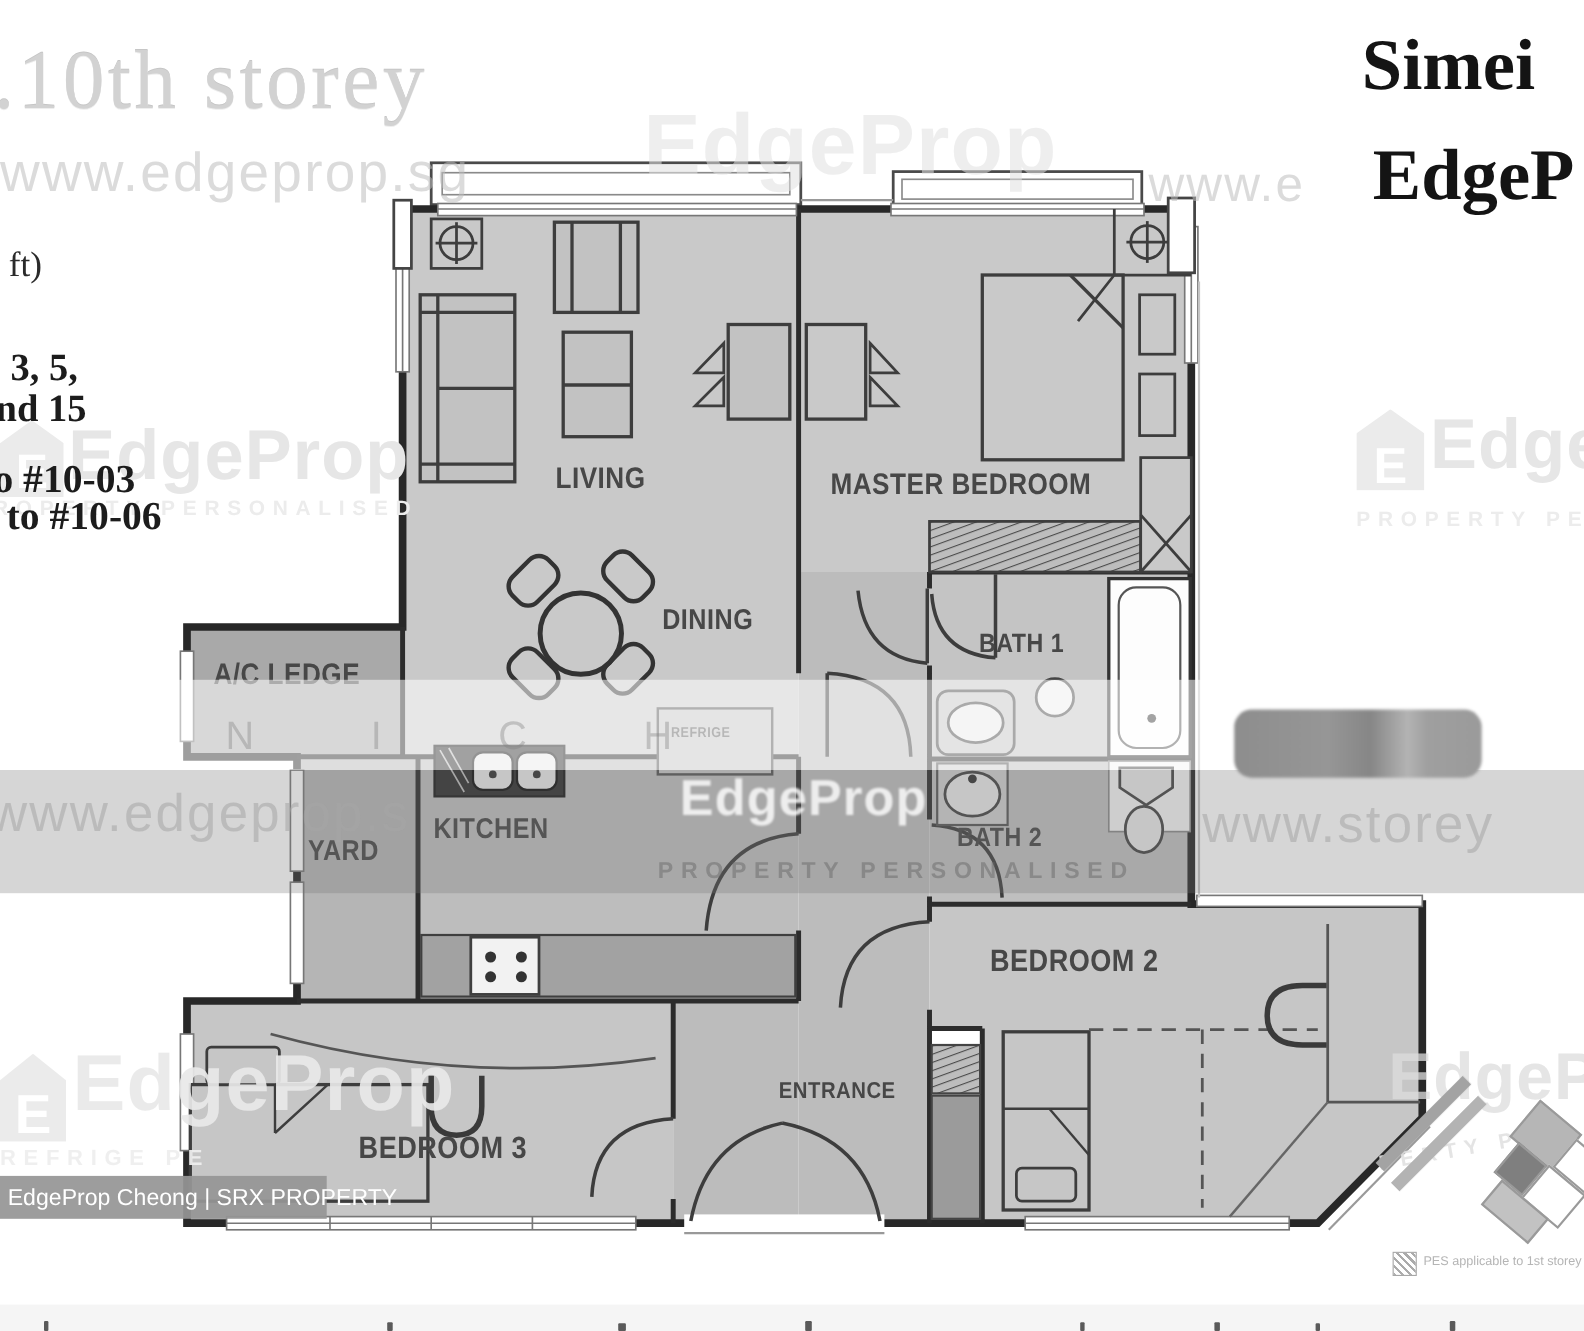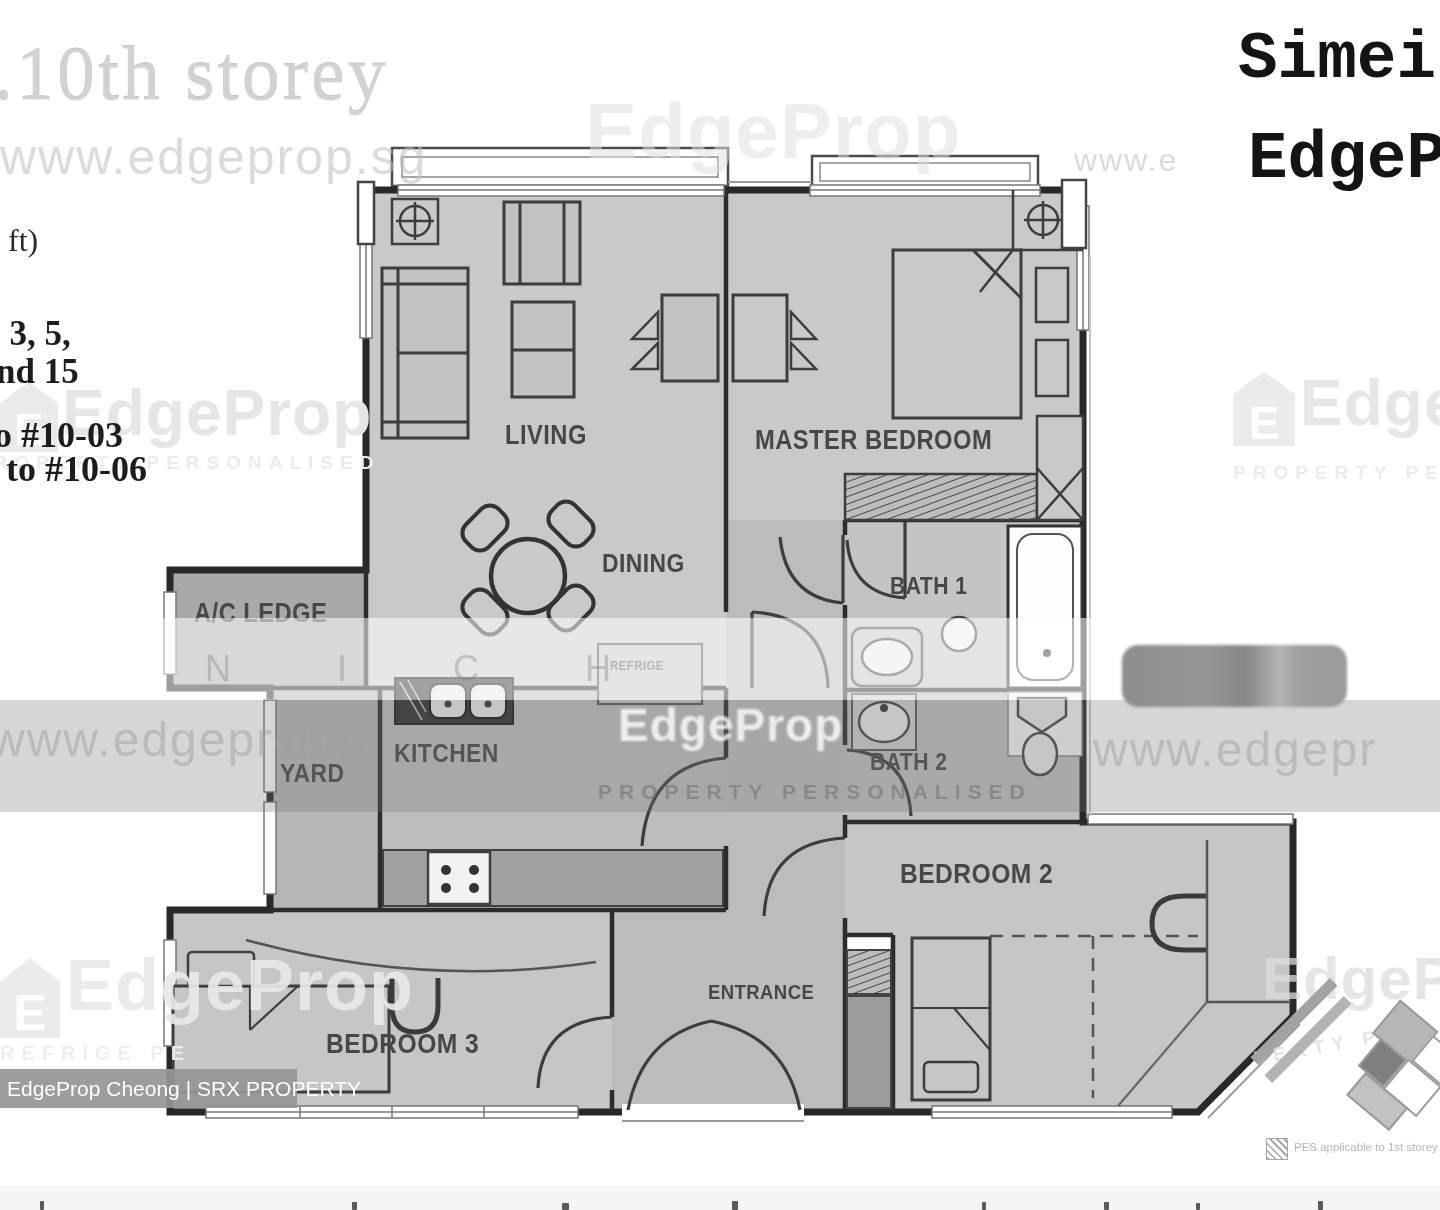--- a/index.html
+++ b/index.html
@@ -12,21 +12,21 @@
   .storey{
     font-family:"Liberation Serif",serif;font-size:76px;color:#d2d2d2;
     letter-spacing:3px;text-shadow:0 1px 0 #eeeeee, 0 -1px 0 #c6c6c6;
     white-space:nowrap;z-index:6;
   }
   .frag{
     font-family:"Liberation Serif",serif;font-weight:700;color:#1c1c1c;
     white-space:nowrap;z-index:6;
   }
   .title{
-    font-family:Liberation Mono, monospace;font-weight:700;color:#141414;
+    font-family:Liberation Serif, serif;font-weight:700;color:#141414;
     font-size:66px;white-space:nowrap;z-index:6;
   }
   
   .rlabel{
     font-family:"Liberation Sans",sans-serif;font-weight:700;color:#474747;
     transform:scaleX(.88);transform-origin:0 0;white-space:nowrap;z-index:2;
     letter-spacing:0.5px;
   }
   
   .wm{white-space:nowrap;z-index:4;pointer-events:none;}
@@ -262,39 +262,39 @@
 <div class="abs rlabel" style="left:900px;top:858px;font-size:28px;">BEDROOM 2</div>
 <div class="abs rlabel" style="left:326px;top:1028px;font-size:28px;">BEDROOM 3</div>
 <div class="abs rlabel" style="left:708px;top:980px;font-size:21px;">ENTRANCE</div>
 <div class="abs rlabel" style="left:610px;top:658px;font-size:13px;opacity:.8;filter:blur(.6px);">REFRIGE</div>
 
 <div class="abs band" style="left:0;top:618px;width:1440px;height:82px;background:rgba(255,255,255,0.55);"></div>
 <div class="abs band" style="left:0;top:700px;width:1440px;height:112px;background:rgba(120,120,120,0.30);"></div>
 
 <div class="abs wm wm-url" style="left:0px;top:128px;">www.edgeprop.sg</div>
 <div class="abs wm wm-brand" style="left:585px;top:86px;font-size:78px;color:rgba(224,224,224,0.55);">EdgeProp</div>
-<div class="abs wm wm-url" style="left:1074px;top:142px;font-size:32px;">www.e</div>
+<div class="abs wm wm-url" style="left:1044px;top:142px;font-size:45px;">www.e</div>
 
 <div class="abs logo-house" style="left:0px;top:382px;width:58px;height:70px;background:#ebebeb;">
   <span style="font-size:44px;">E</span>
 </div>
 <div class="abs wm wm-brand" style="left:62px;top:376px;font-size:64px;color:#e6e6e6;">EdgeProp</div>
 <div class="abs wm wm-tag" style="left:-26px;top:452px;font-size:19px;color:#ececec;">PROPERTY PERSONALISED</div>
 
 <div class="abs logo-house" style="left:1233px;top:372px;width:62px;height:74px;background:#ebebeb;">
   <span style="font-size:46px;">E</span>
 </div>
 <div class="abs wm wm-brand" style="left:1300px;top:366px;font-size:64px;color:#e6e6e6;">EdgeProp</div>
 <div class="abs wm wm-tag" style="left:1233px;top:462px;font-size:19px;color:#ececec;">PROPERTY PERSONALISED</div>
 
 <div class="abs wm" style="left:205px;top:648px;font-size:36px;letter-spacing:48px;color:rgba(130,130,130,0.38);">N I C H</div>
 <div class="abs wm wm-brand" style="left:618px;top:698px;font-size:46px;color:rgba(255,255,255,0.8);filter:blur(1px);">EdgeProp</div>
 <div class="abs wm wm-tag" style="left:598px;top:780px;font-size:21px;color:rgba(105,105,105,0.5);">PROPERTY PERSONALISED</div>
 <div class="abs wm wm-url" style="left:-10px;top:712px;font-size:48px;color:rgba(165,165,165,0.55);">www.edgeprop.s</div>
-<div class="abs wm wm-url" style="left:1093px;top:722px;font-size:48px;color:rgba(165,165,165,0.55);">www.edgepr</div>
+<div class="abs wm wm-url" style="left:1093px;top:722px;font-size:48px;color:rgba(165,165,165,0.55);">www.storey</div>
 
 <div class="abs smudge" style="left:1122px;top:645px;width:225px;height:62px;"></div>
 
 <div class="abs logo-house" style="left:0px;top:958px;width:60px;height:80px;background:rgba(234,234,234,0.95);">
   <span style="font-size:50px;">E</span>
 </div>
 <div class="abs wm wm-brand" style="left:66px;top:944px;font-size:72px;color:rgba(232,232,232,0.92);">EdgeProp</div>
 <div class="abs wm wm-tag" style="left:0px;top:1042px;font-size:20px;color:rgba(238,238,238,0.95);">REFRIGE PE</div>
 
 <div class="abs wm wm-brand" style="left:1262px;top:944px;font-size:60px;color:rgba(220,220,220,0.75);">EdgeP</div>

